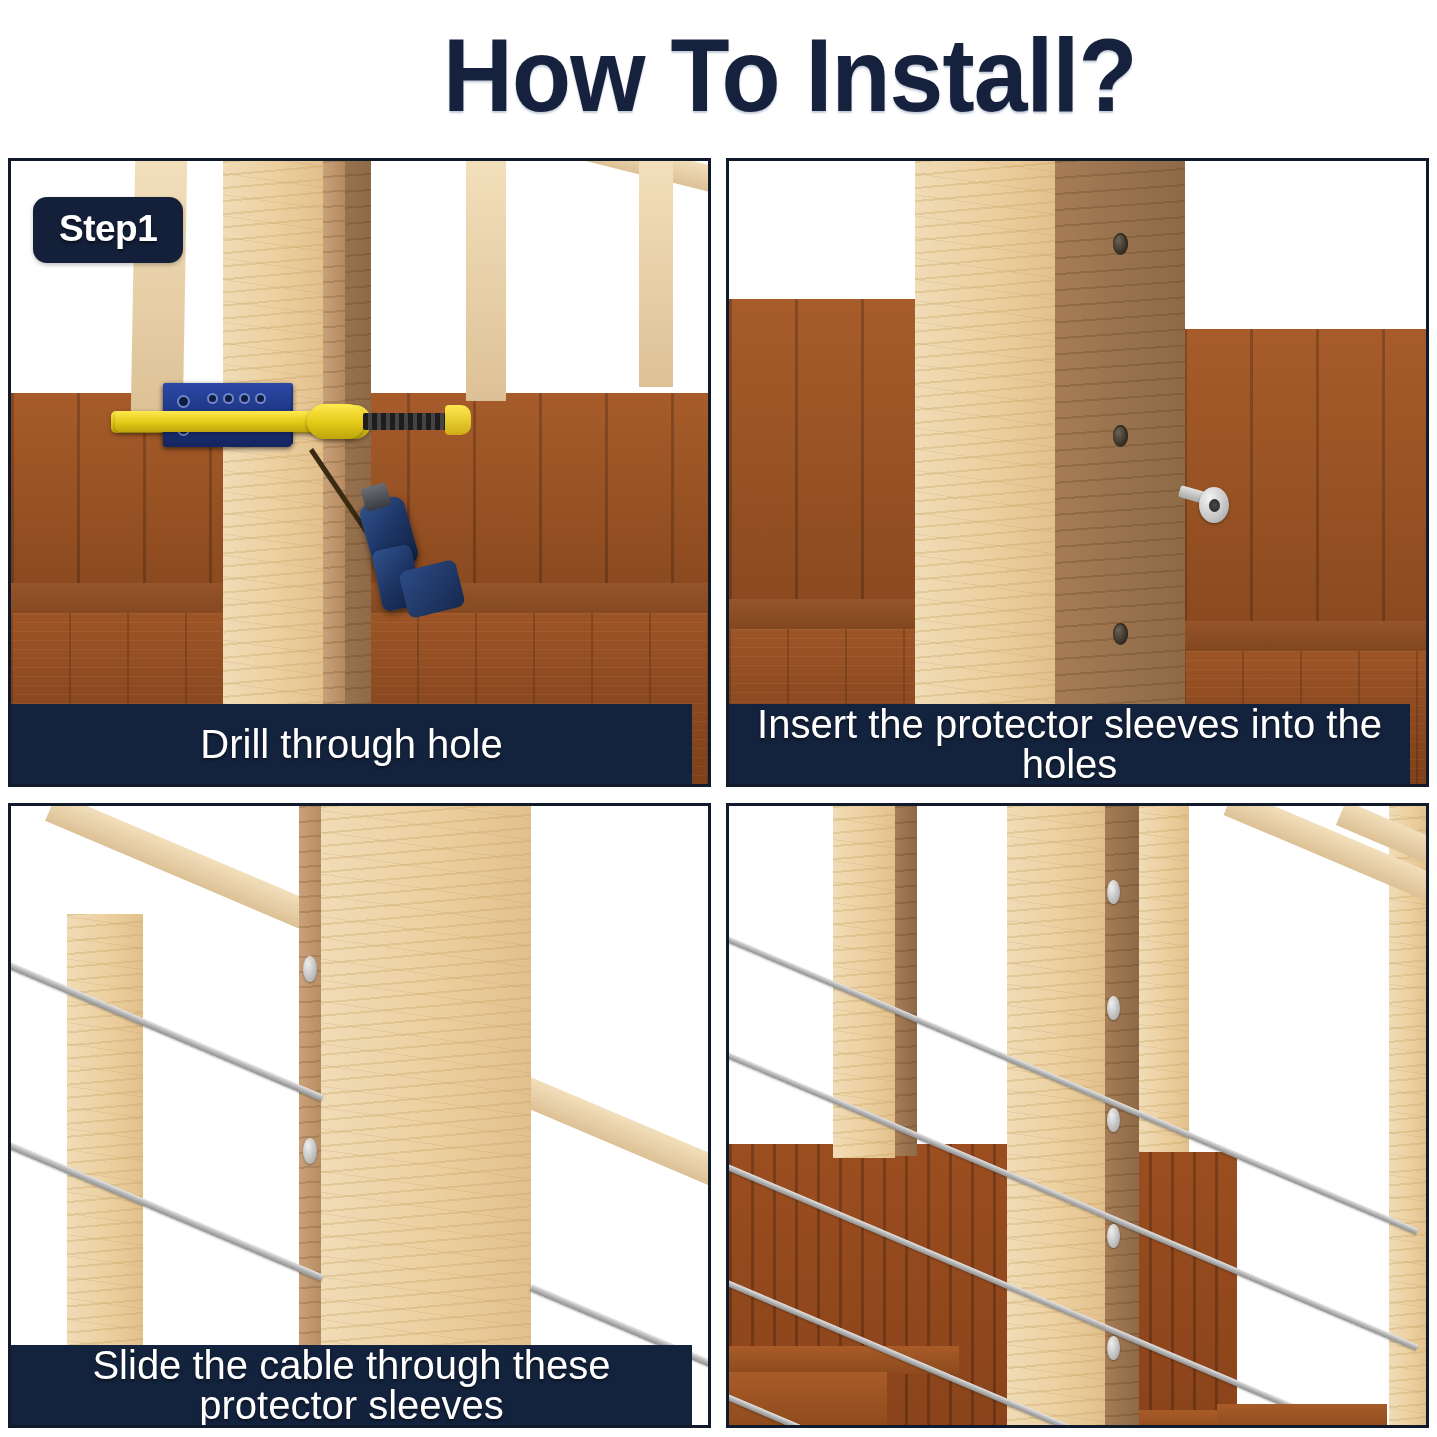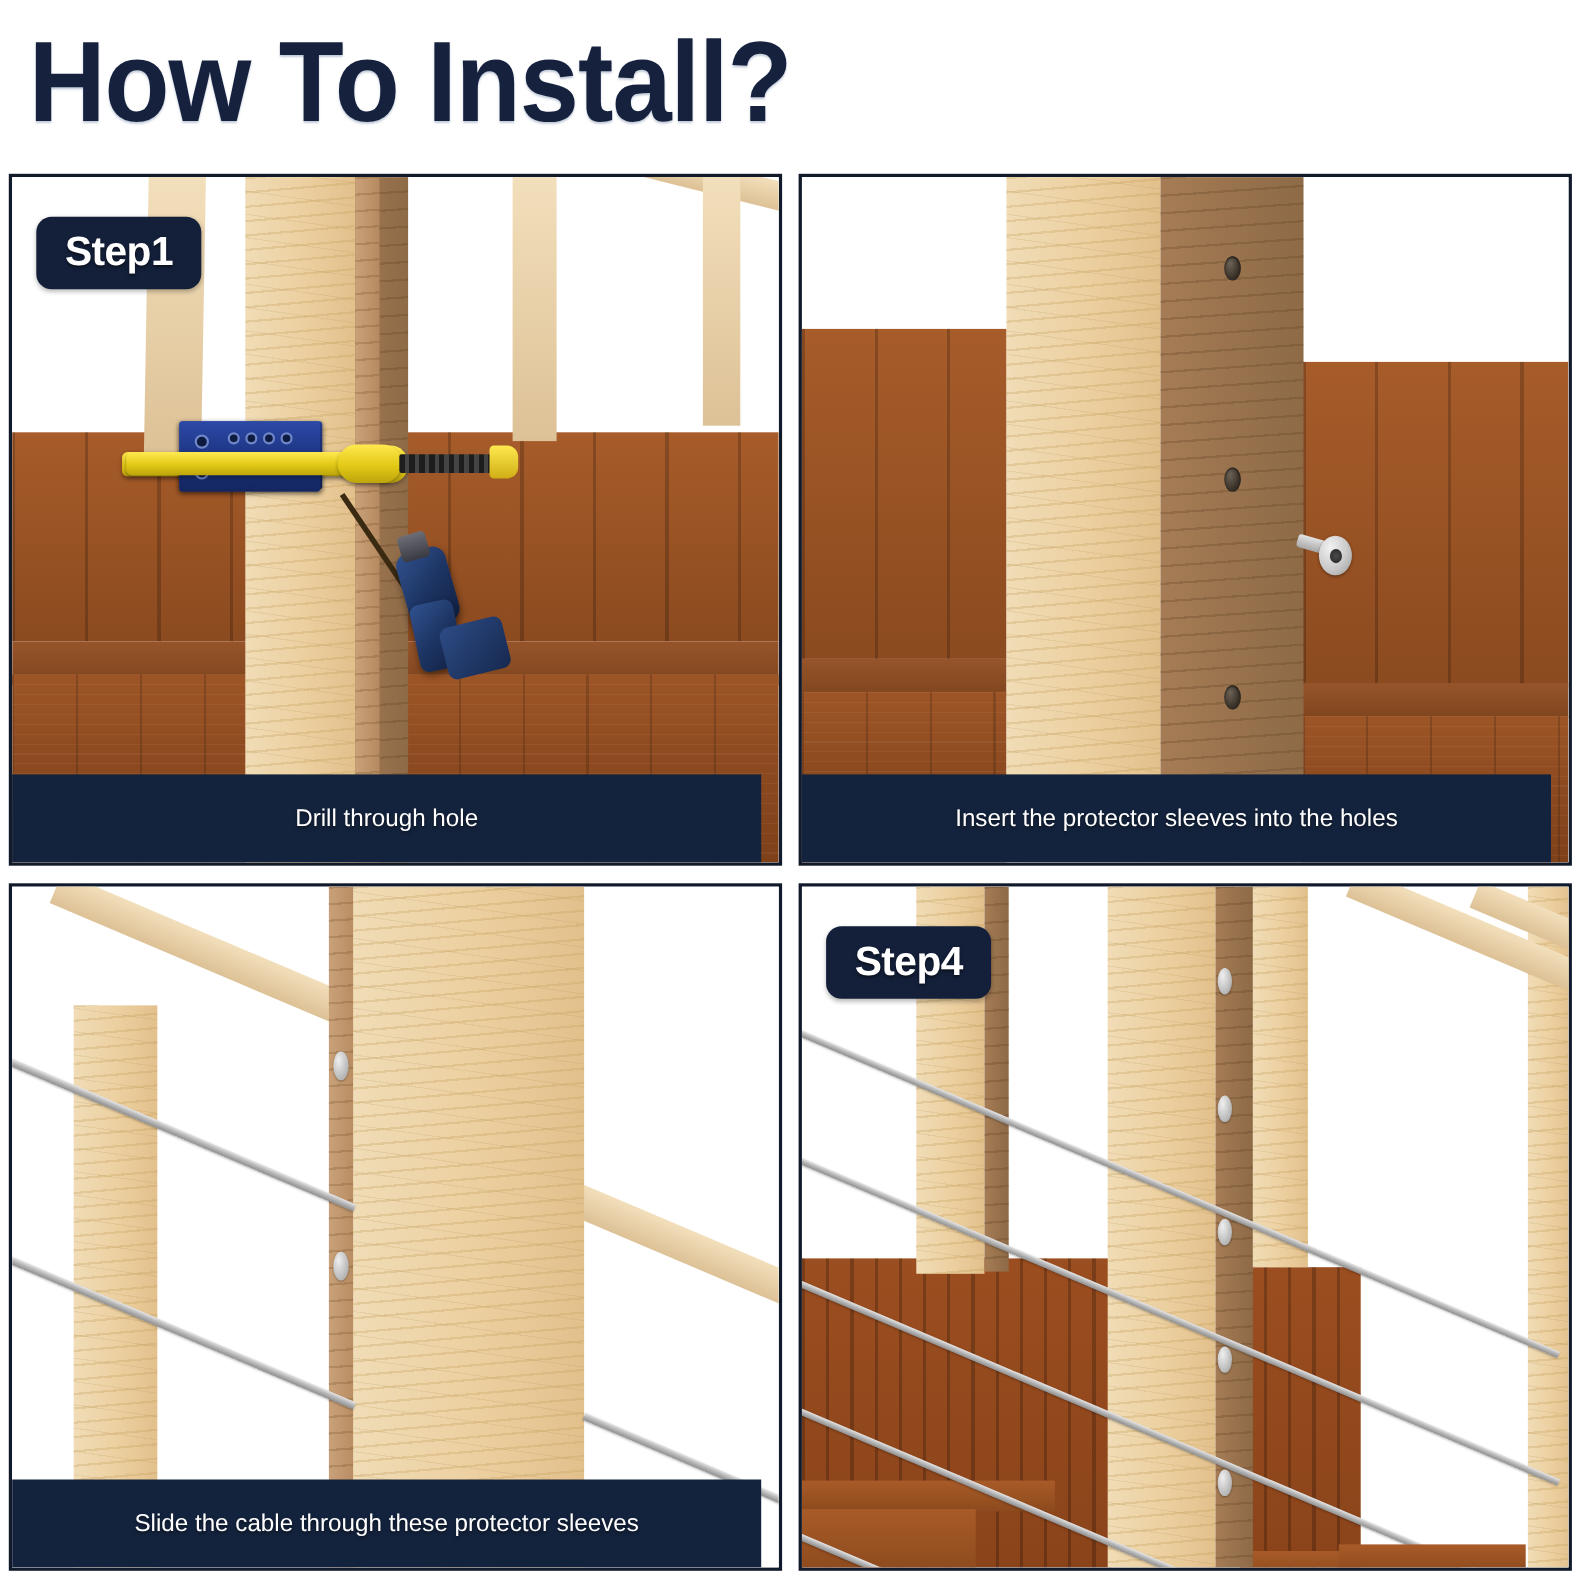--- a/index.html
+++ b/index.html
@@ -8,21 +8,21 @@
     width:1437px;height:1437px;
     background:#ffffff;
     font-family:"Liberation Sans", sans-serif;
     overflow:hidden;
   }
   .page{position:relative;width:1437px;height:1437px;background:#fff;}
 
   
   .title-wrap{
     position:absolute;left:0;top:0;width:1163px;height:150px;
-    display:flex;align-items:center;justify-content:flex-start;
+    display:flex;align-items:center;justify-content:flex-end;
   }
   .title{
     font-size:104px;line-height:104px;
     font-weight:bold;
     color:#16213d;
     letter-spacing:-1px;
     transform:scaleX(0.93);
     white-space:nowrap;
     text-shadow:0 2px 2px rgba(120,140,170,.45);
   }
@@ -61,21 +61,21 @@
 
   
   .caption{
     position:absolute;left:0;right:16px;bottom:0;
     background:#14233d;
     color:#ffffff;
     display:flex;align-items:center;justify-content:center;
     flex-direction:column;
     z-index:45;
     text-align:center;
-    font-size:22px;line-height:40px;
+    font-size:40px;line-height:40px;
     padding:6px 10px;
     box-sizing:border-box;
     text-shadow:0 2px 3px rgba(0,0,0,.5);
   }
   .caption.one-line{height:80px;}
   .caption.two-line{height:100px;}
 
   
   .deck-dark{
     position:absolute;
@@ -371,17 +371,16 @@
 
         <div class="cable" style="left:-30px;top:462px;width:780px;height:6px;transform:rotate(23deg);"></div>
         <div class="flange" style="left:378px;top:418px;width:13px;height:24px;"></div>
 
         <div class="cable" style="left:-30px;top:576px;width:780px;height:6px;transform:rotate(23deg);"></div>
         <div class="flange" style="left:378px;top:530px;width:13px;height:24px;"></div>
 
         <div class="stair-tread" style="left:488px;top:598px;width:170px;height:26px;"></div>
 
       </div>
-      <div class="badge">Step4</div>
     </div>
 
   </div>
 </div>
 
 </body></html>

